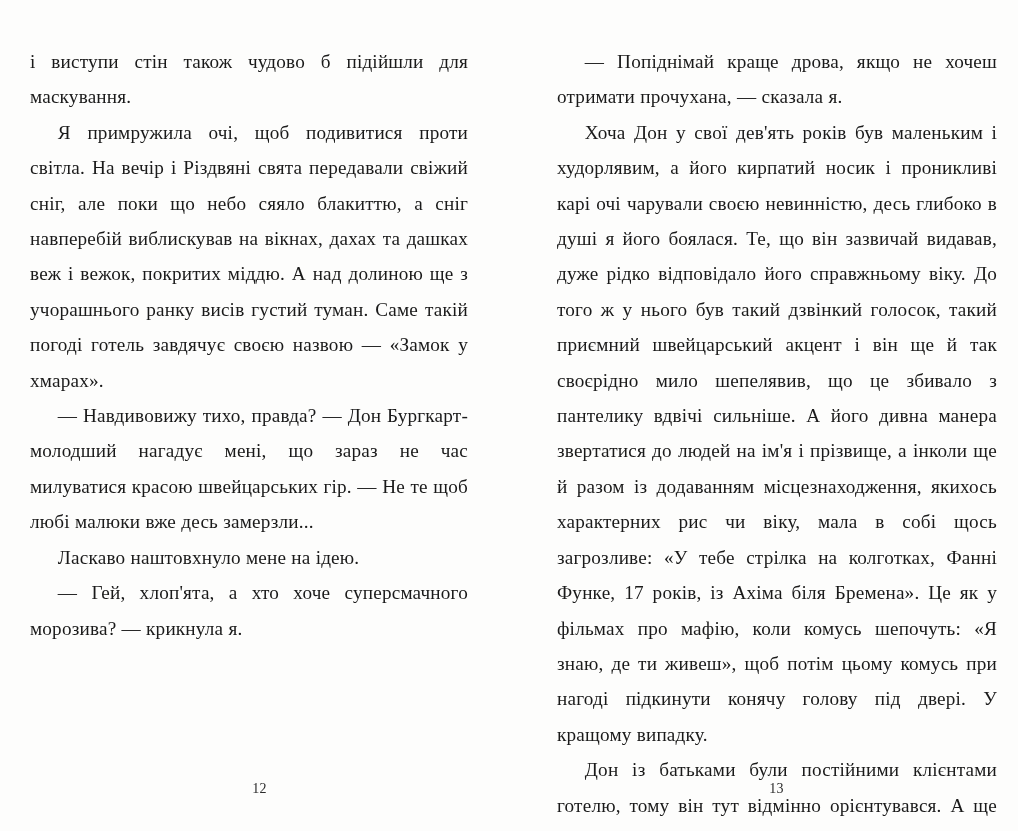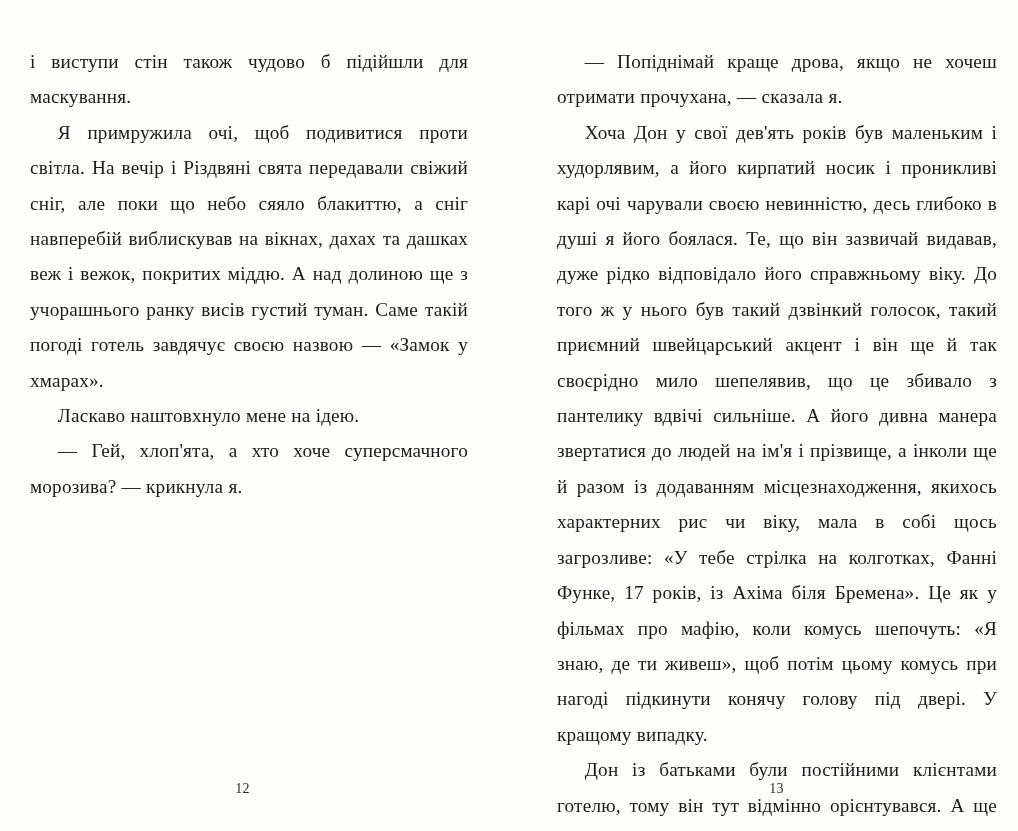--- a/index.html
+++ b/index.html
@@ -18,21 +18,21 @@
     position: relative;
     width: 1018px;
     height: 831px;
     background: #fdfdfc;
   }
   .page {
     position: absolute;
     top: 0;
     height: 831px;
   }
-  .page-left  { left: 0px;   width: 509px; }
+  .page-left  { left: 0px;   width: 509px; padding-left: 34px; }
   .page-right { left: 509px; width: 509px; }
 
   .text-column {
     position: absolute;
     top: 44px;
   }
   .page-left .text-column {
     left: 30px;
     width: 438px;
   }
@@ -74,20 +74,21 @@
 </style>
 </head>
 <body>
 
 <div class="spread">
 
   <div class="page page-left">
     <div class="text-column">
       <p class="para cont">і виступи стін також чудово б підійшли для маскування.</p>
       <p class="para indent">Я примружила очі, щоб подивитися проти світла. На вечір і Різдвяні свята передавали свіжий сніг, але поки що небо сяяло блакиттю, а сніг навперебій виблискував на вікнах, дахах та дашках веж і вежок, покритих міддю. А над долиною ще з учорашнього ранку висів густий туман. Саме такій погоді готель завдячує своєю назвою — «Замок у хмарах».</p>
+      <p class="para indent">— Навдивовижу тихо, правда? — Дон Бургкарт-молодший нагадує мені, що зараз не час милуватися красою швейцарських гір. — Не те щоб любі малюки вже десь замерзли...</p>
       <p class="para indent">Ласкаво наштовхнуло мене на ідею.</p>
       <p class="para indent">— Гей, хлоп'ята, а хто хоче суперсмачного морозива? — крикнула я.</p>
 
     </div>
     <div class="folio">12</div>
   </div>
 
   <div class="page page-right">
     <div class="text-column">
       <p class="para indent">— Попіднімай краще дрова, якщо не хочеш отримати прочухана, — сказала я.</p>

